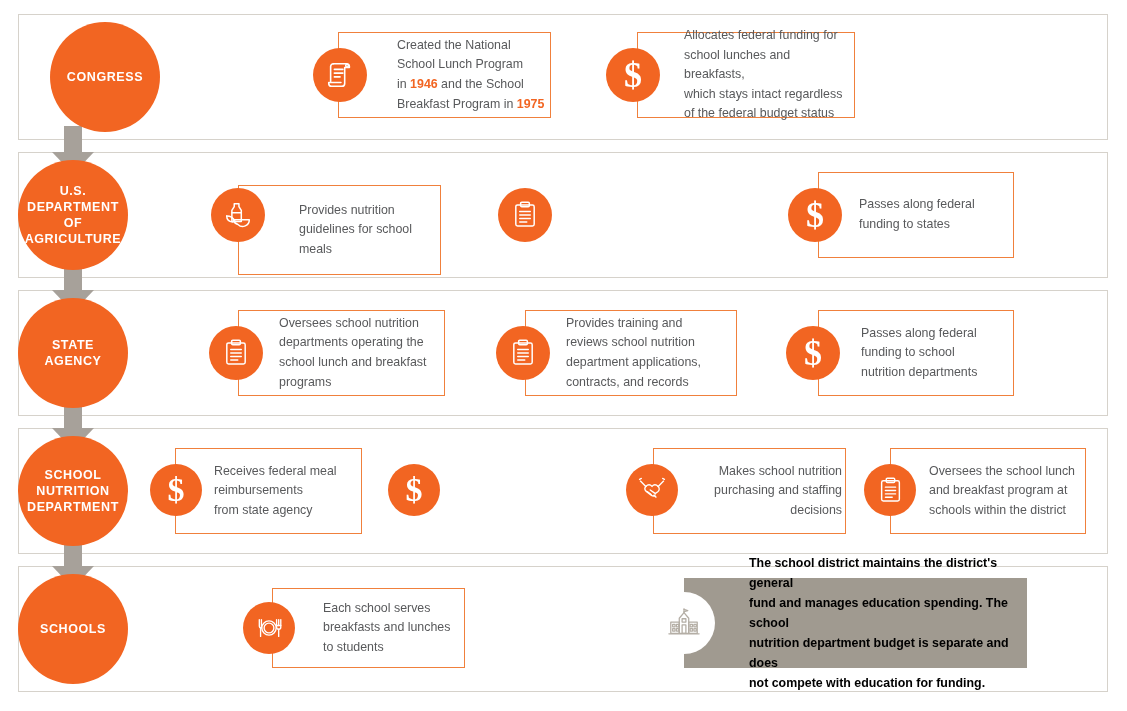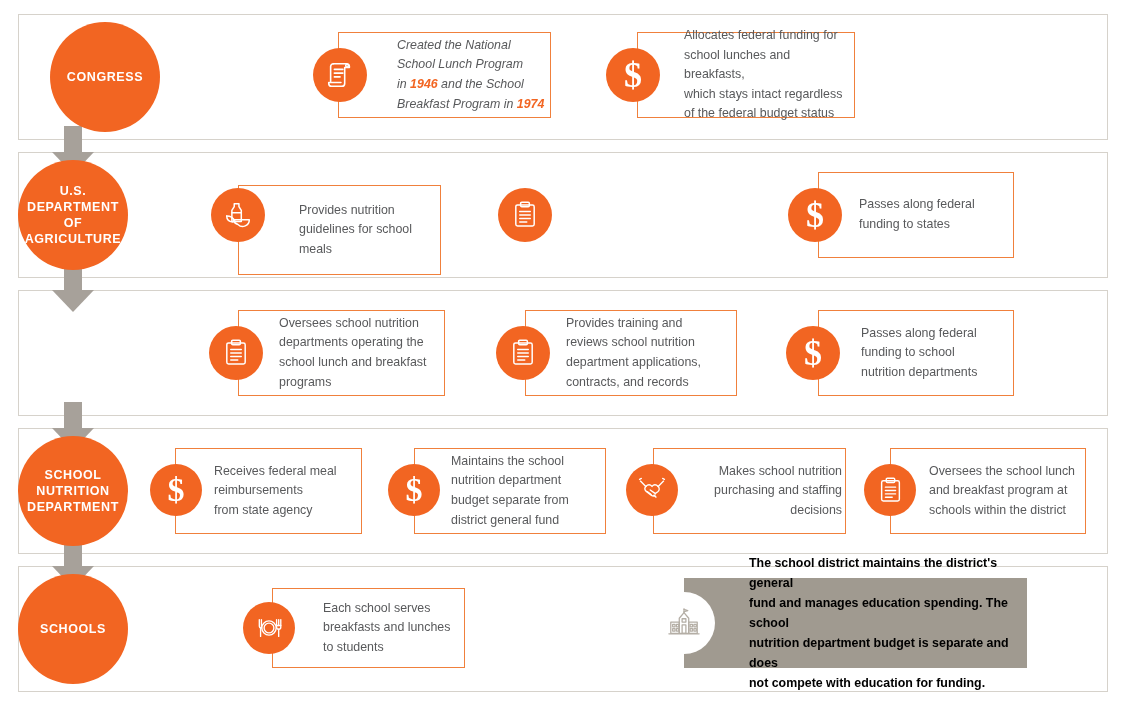--- a/index.html
+++ b/index.html
@@ -151,34 +151,38 @@
 
   <div class="entity" style="left:18px;top:22px;margin-left:32px;">
     <span class="entity-label">CONGRESS</span>
   </div>
   <div class="entity" style="left:18px;top:160px;">
     <span class="entity-label">U.S.
 DEPARTMENT
 OF
 AGRICULTURE</span>
   </div>
+  <div class="entity" style="left:18px;top:298px;">
+    <span class="entity-label">STATE
+AGENCY</span>
+  </div>
   <div class="entity" style="left:18px;top:436px;">
     <span class="entity-label">SCHOOL
 NUTRITION
 DEPARTMENT</span>
   </div>
   <div class="entity" style="left:18px;top:574px;">
     <span class="entity-label">SCHOOLS</span>
   </div>
 
-  <div class="card" style="left:338px;top:32px;width:213px;height:86px;font-style:italic;">
+  <div class="card" style="left:338px;top:32px;width:213px;height:86px;">
     <span class="card-text" style="margin-left:58px;width:150px;">Created the National
 School Lunch Program
 in <b>1946</b> and the School
-Breakfast Program in <b>1974</b></span>
+Breakfast Program in <b>1975</b></span>
   </div>
   <div class="badge" style="left:313px;top:48px;width:54px;height:54px;">
     <svg width="30" height="30" viewBox="0 0 32 32">
       <g fill="none" stroke="#ffffff" stroke-width="1.7" stroke-linecap="round" stroke-linejoin="round">
         <path d="M9 4 h14 a3 3 0 0 1 3 3 v1 h-5 v17 a3 3 0 0 1 -3 3 H7 a3 3 0 0 1 -3 -3 v-1 h13"></path>
         <path d="M9 4 a3 3 0 0 0 -3 3 v16"></path>
         <line x1="10" y1="10" x2="19" y2="10"></line>
         <line x1="10" y1="14" x2="19" y2="14"></line>
         <line x1="10" y1="18" x2="16" y2="18"></line>
         <circle cx="23.5" cy="6" r="1.4"></circle>
@@ -282,26 +286,20 @@
 
   <div class="card" style="left:175px;top:448px;width:187px;height:86px;">
     <span class="card-text" style="margin-left:38px;width:143px;">Receives federal meal
 reimbursements
 from state agency</span>
   </div>
   <div class="badge" style="left:150px;top:464px;width:52px;height:52px;">
     <span class="dollar" style="font-size:34px;">$</span>
   </div>
 
-  <div class="card" style="left:414px;top:448px;width:192px;height:86px;">
-    <span class="card-text" style="margin-left:36px;width:150px;">Maintains the school
-nutrition department
-budget separate from
-district general fund</span>
-  </div>
   <div class="badge" style="left:388px;top:464px;width:52px;height:52px;">
     <span class="dollar" style="font-size:34px;">$</span>
   </div>
 
   <div class="card" style="left:653px;top:448px;width:193px;height:86px;text-align:right;">
     <span class="card-text" style="margin-left:38px;width:150px;">Makes school nutrition
 purchasing and staffing
 decisions</span>
   </div>
   <div class="badge" style="left:626px;top:464px;width:52px;height:52px;">

